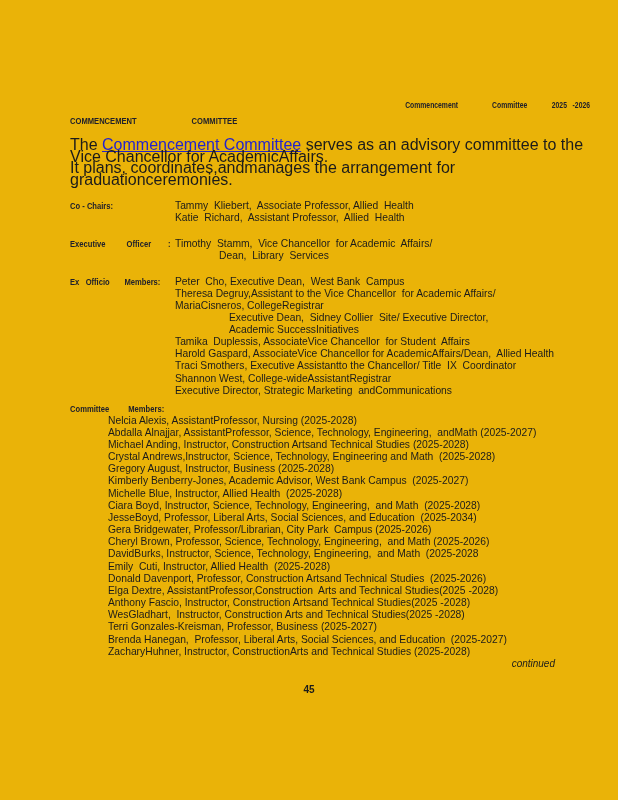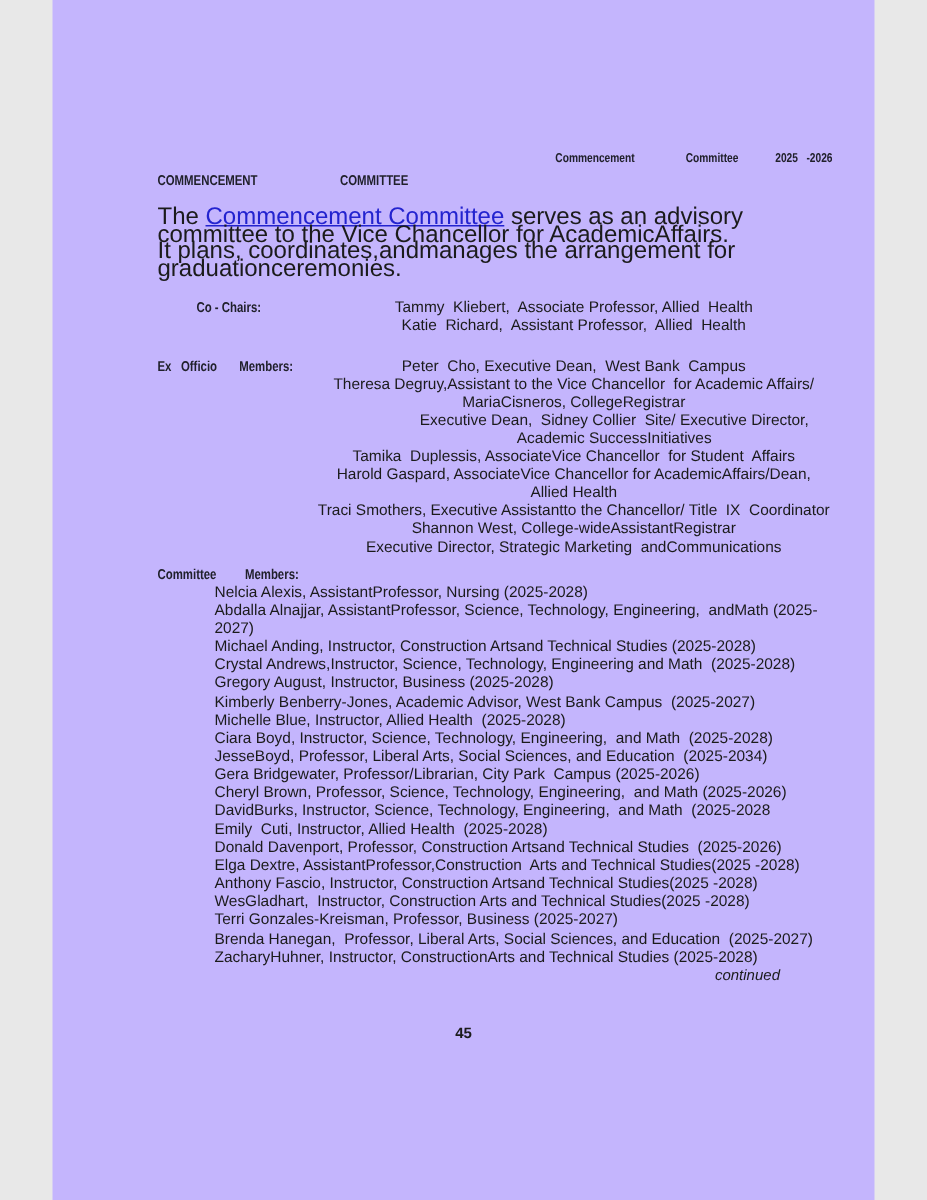--- a/index.html
+++ b/index.html
@@ -1,20 +1,20 @@
 <!DOCTYPE html>
 <html><head>
 <meta charset="utf-8">
 <style>
   html,body{margin:0;padding:0;background:#e8e8e8;}
   .page{
     position:relative;
-    width:548px;height:800px;
+    width:618px;height:800px;
     margin:0 auto;
-    background:#c4b5fd;
+    background:#eab308;
     box-sizing:border-box;
     padding:100px 28px 0 70px;
     font-family:"Liberation Sans","DejaVu Sans",sans-serif;
     color:#1b1b1b;
     overflow:hidden;
   }
   .cond{
     display:inline-block;
     font-weight:bold;
     white-space:pre;
@@ -42,21 +42,20 @@
     white-space:pre-wrap;
   }
   .doclink{
     color:#2323cf;
     text-decoration:underline;
     cursor:pointer;
   }
   .section{
     display:flex;
     align-items:flex-start;
-    text-align:center;
   }
   .sec-cochairs{margin-top:15px;}
   .sec-exec{margin-top:13px;}
   .sec-exofficio{margin-top:14px;}
   .label-cell{
     flex:0 0 105px;
     width:105px;
     font-size:9.5px;
     line-height:12.1px;
   }
@@ -109,20 +108,29 @@
   <div class="section sec-cochairs">
     <div class="label-cell">
       <span class="cond">Co - Chairs:</span>
     </div>
     <div class="values">
         <div class="line">Tammy  Kliebert,  Associate Professor, Allied  Health</div>
         <div class="line">Katie  Richard,  Assistant Professor,  Allied  Health</div>
       </div>
   </div>
 
+  <div class="section sec-exec">
+    <div class="label-cell">
+      <span class="cond">Executive          Officer        :</span>
+    </div>
+    <div class="values">
+        <div class="line">Timothy  Stamm,  Vice Chancellor  for Academic  Affairs/</div>
+        <div class="line ind1">Dean,  Library  Services</div>
+      </div>
+  </div>
 
   <div class="section sec-exofficio">
     <div class="label-cell">
       <span class="cond">Ex   Officio       Members:</span>
     </div>
     <div class="values">
         <div class="line">Peter  Cho, Executive Dean,  West Bank  Campus</div>
         <div class="line">Theresa Degruy,Assistant to the Vice Chancellor  for Academic Affairs/</div>
         <div class="line">MariaCisneros, CollegeRegistrar</div>
         <div class="line ind2">Executive Dean,  Sidney Collier  Site/ Executive Director,</div>

